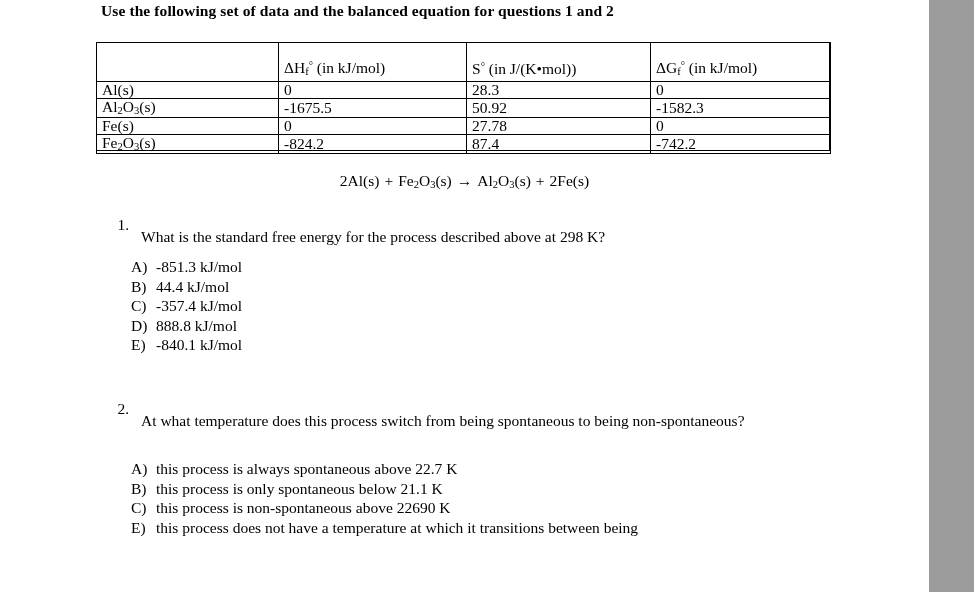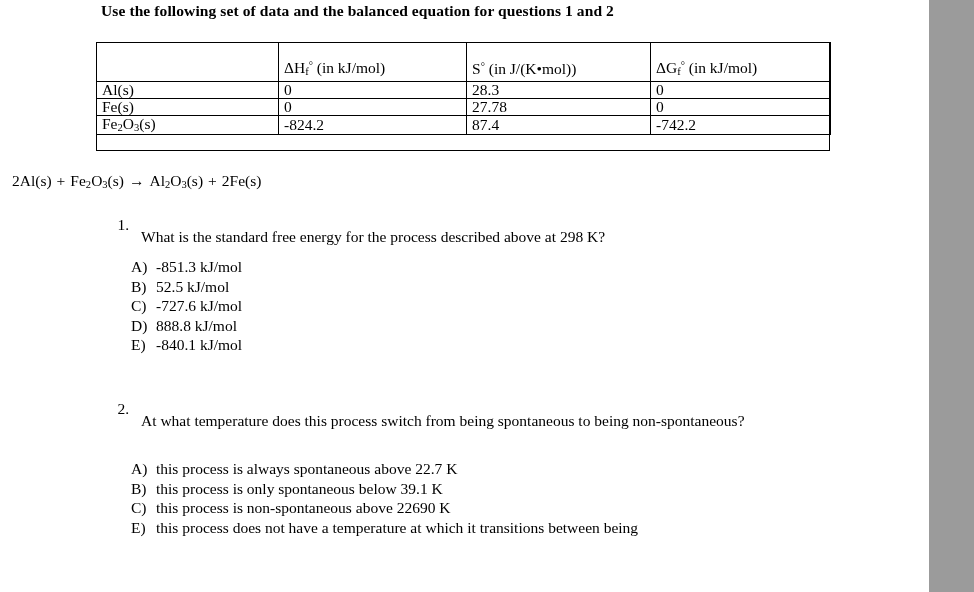--- a/index.html
+++ b/index.html
@@ -87,23 +87,23 @@
 
   sub { font-size: 0.68em; vertical-align: -0.22em; }
   sup { font-size: 0.68em; vertical-align: 0.42em; }
 
   
   .equation {
     position: absolute;
     left: 0;
     top: 172px;
     width: 929px;
-    font-size: 15.5px;
-    white-space: nowrap;
-    margin-left: 12px;
+    text-align: center;
+    font-size: 15.5px;
+    white-space: nowrap;
   }
   .equation .sp { display: inline-block; width: 5px; }
 
   
   .question {
     position: absolute;
     font-size: 15.5px;
     line-height: 19px;
   }
   .q-num {
@@ -165,20 +165,26 @@
         <td><span>ΔG</span><sub>f</sub><sup>°</sup><span> (in kJ/mol)</span></td>
       </tr>
 
       <tr class="body-row">
         <td><span>Al(s)</span></td>
         <td>0</td>
         <td>28.3</td>
         <td>0</td>
       </tr>
 
+      <tr class="body-row">
+        <td><span>Al</span><sub>2</sub><span>O</span><sub>3</sub><span>(s)</span></td>
+        <td>-1675.5</td>
+        <td>50.92</td>
+        <td>-1582.3</td>
+      </tr>
 
       <tr class="body-row">
         <td><span>Fe(s)</span></td>
         <td>0</td>
         <td>27.78</td>
         <td>0</td>
       </tr>
 
       <tr class="body-row">
         <td><span>Fe</span><sub>2</sub><span>O</span><sub>3</sub><span>(s)</span></td>
@@ -194,33 +200,33 @@
     <span>2Al(s)</span><span class="sp"></span><span>+</span><span class="sp"></span><span><span>Fe</span><sub>2</sub><span>O</span><sub>3</sub><span>(s)</span></span><span class="sp"></span><span>→</span><span class="sp"></span><span><span>Al</span><sub>2</sub><span>O</span><sub>3</sub><span>(s)</span></span><span class="sp"></span><span>+</span><span class="sp"></span><span>2Fe(s)</span>
   </div>
 
   <div class="question" id="q1">
     <span class="q-num">1.</span>
     <span class="q-text">What is the standard free energy for the process described above at 298 K?</span>
   </div>
 
   <div class="choices" id="q1-choices">
     <div class="choice"><span class="lbl">A)</span><span class="txt">-851.3 kJ/mol</span></div>
-    <div class="choice"><span class="lbl">B)</span><span class="txt">52.5 kJ/mol</span></div>
-    <div class="choice"><span class="lbl">C)</span><span class="txt">-727.6 kJ/mol</span></div>
+    <div class="choice"><span class="lbl">B)</span><span class="txt">44.4 kJ/mol</span></div>
+    <div class="choice"><span class="lbl">C)</span><span class="txt">-357.4 kJ/mol</span></div>
     <div class="choice"><span class="lbl">D)</span><span class="txt">888.8 kJ/mol</span></div>
     <div class="choice"><span class="lbl">E)</span><span class="txt">-840.1 kJ/mol</span></div>
   </div>
 
   <div class="question" id="q2">
     <span class="q-num">2.</span>
     <span class="q-text">At what temperature does this process switch from being spontaneous to being non-spontaneous?</span>
   </div>
 
   <div class="choices" id="q2-choices">
     <div class="choice"><span class="lbl">A)</span><span class="txt">this process is always spontaneous above 22.7 K</span></div>
-    <div class="choice"><span class="lbl">B)</span><span class="txt">this process is only spontaneous below 39.1 K</span></div>
+    <div class="choice"><span class="lbl">B)</span><span class="txt">this process is only spontaneous below 21.1 K</span></div>
     <div class="choice"><span class="lbl">C)</span><span class="txt">this process is non-spontaneous above 22690 K</span></div>
     <div class="choice"><span class="lbl">E)</span><span class="txt">this process does not have a temperature at which it transitions between being</span></div>
   </div>
 
 </div>
 
 <div id="gray-bar"></div>
 
 </body></html>

